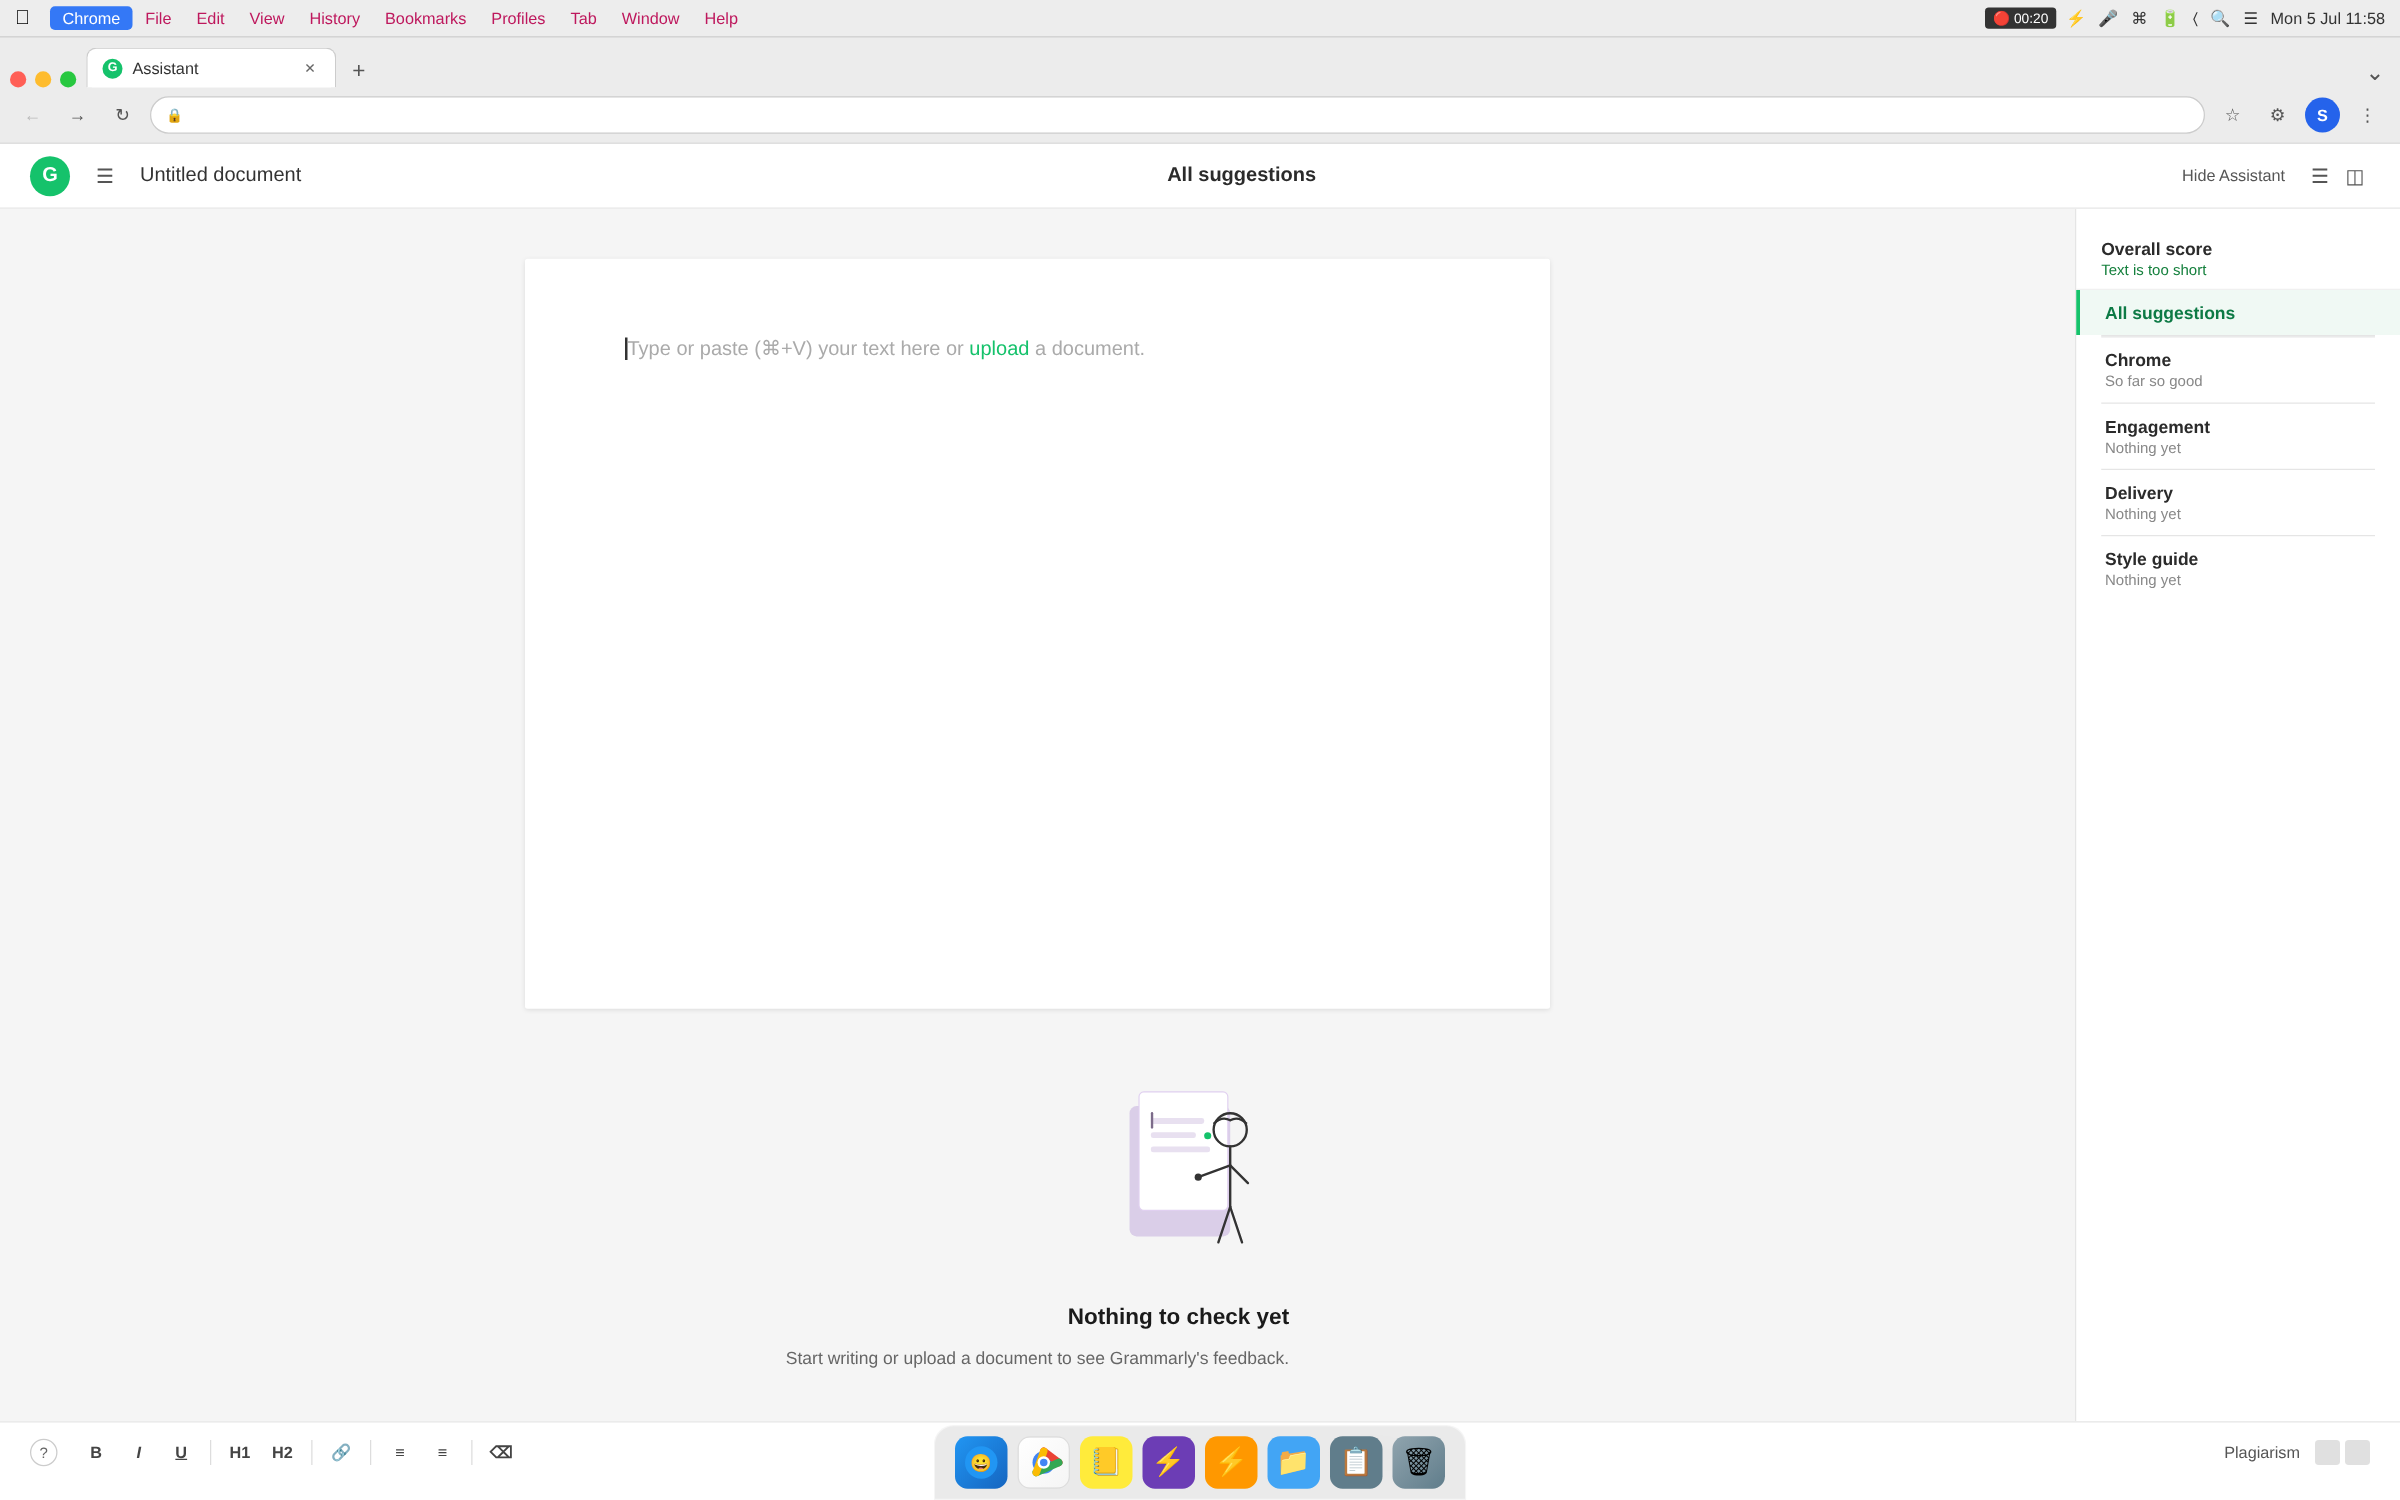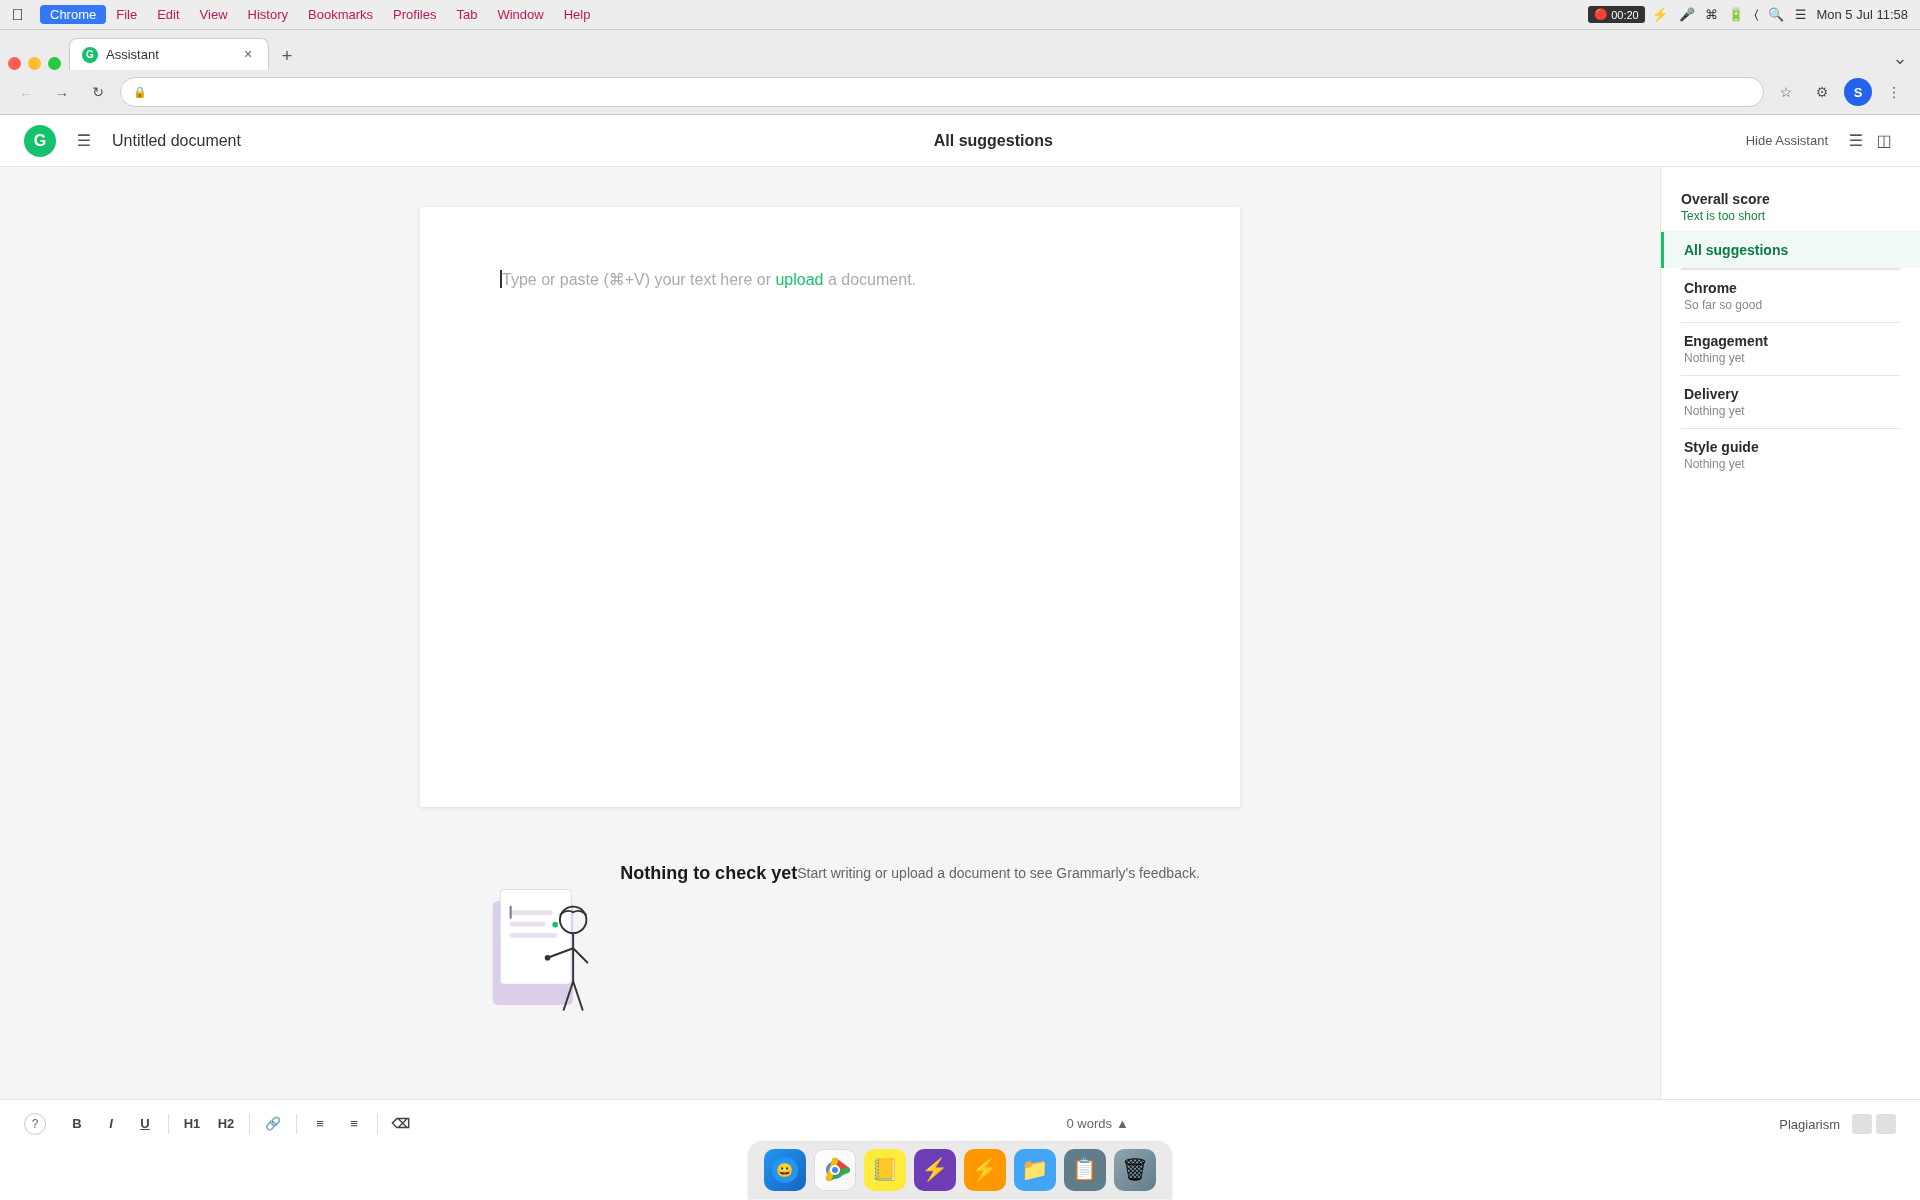--- a/index.html
+++ b/index.html
@@ -552,21 +552,21 @@
     <div class="center-panel">
 
       <div style="width:100%; display:flex; justify-content:center; padding: 40px 20px 0 20px; flex: 0 0 auto;">
         <div class="document-page">
           <div class="editor-placeholder">
             <span class="editor-cursor"></span><span>Type or paste (⌘+V) your text here or</span> <a class="upload-link">upload</a><span> a document.</span>
           </div>
         </div>
       </div>
 
-      <div style="flex:1; display:flex; align-items:flex-start; justify-content:center; flex-direction:row; padding: 40px; margin-top: 16px;">
+      <div style="flex:1; display:flex; align-items:flex-end; justify-content:center; flex-direction:column; padding: 40px;">
 
         <svg class="empty-state-illustration" viewBox="0 0 160 190" xmlns="http://www.w3.org/2000/svg">
 
           <rect x="30" y="40" width="85" height="110" rx="6" fill="#c8b4e0" opacity="0.6"></rect>
 
           <rect x="38" y="28" width="75" height="100" rx="4" fill="white" stroke="#e0d0f0" stroke-width="1"></rect>
 
           <rect x="48" y="50" width="45" height="5" rx="2" fill="#e8e0f0"></rect>
           <rect x="48" y="62" width="38" height="5" rx="2" fill="#e8e0f0"></rect>
           <rect x="48" y="74" width="50" height="5" rx="2" fill="#e8e0f0"></rect>

